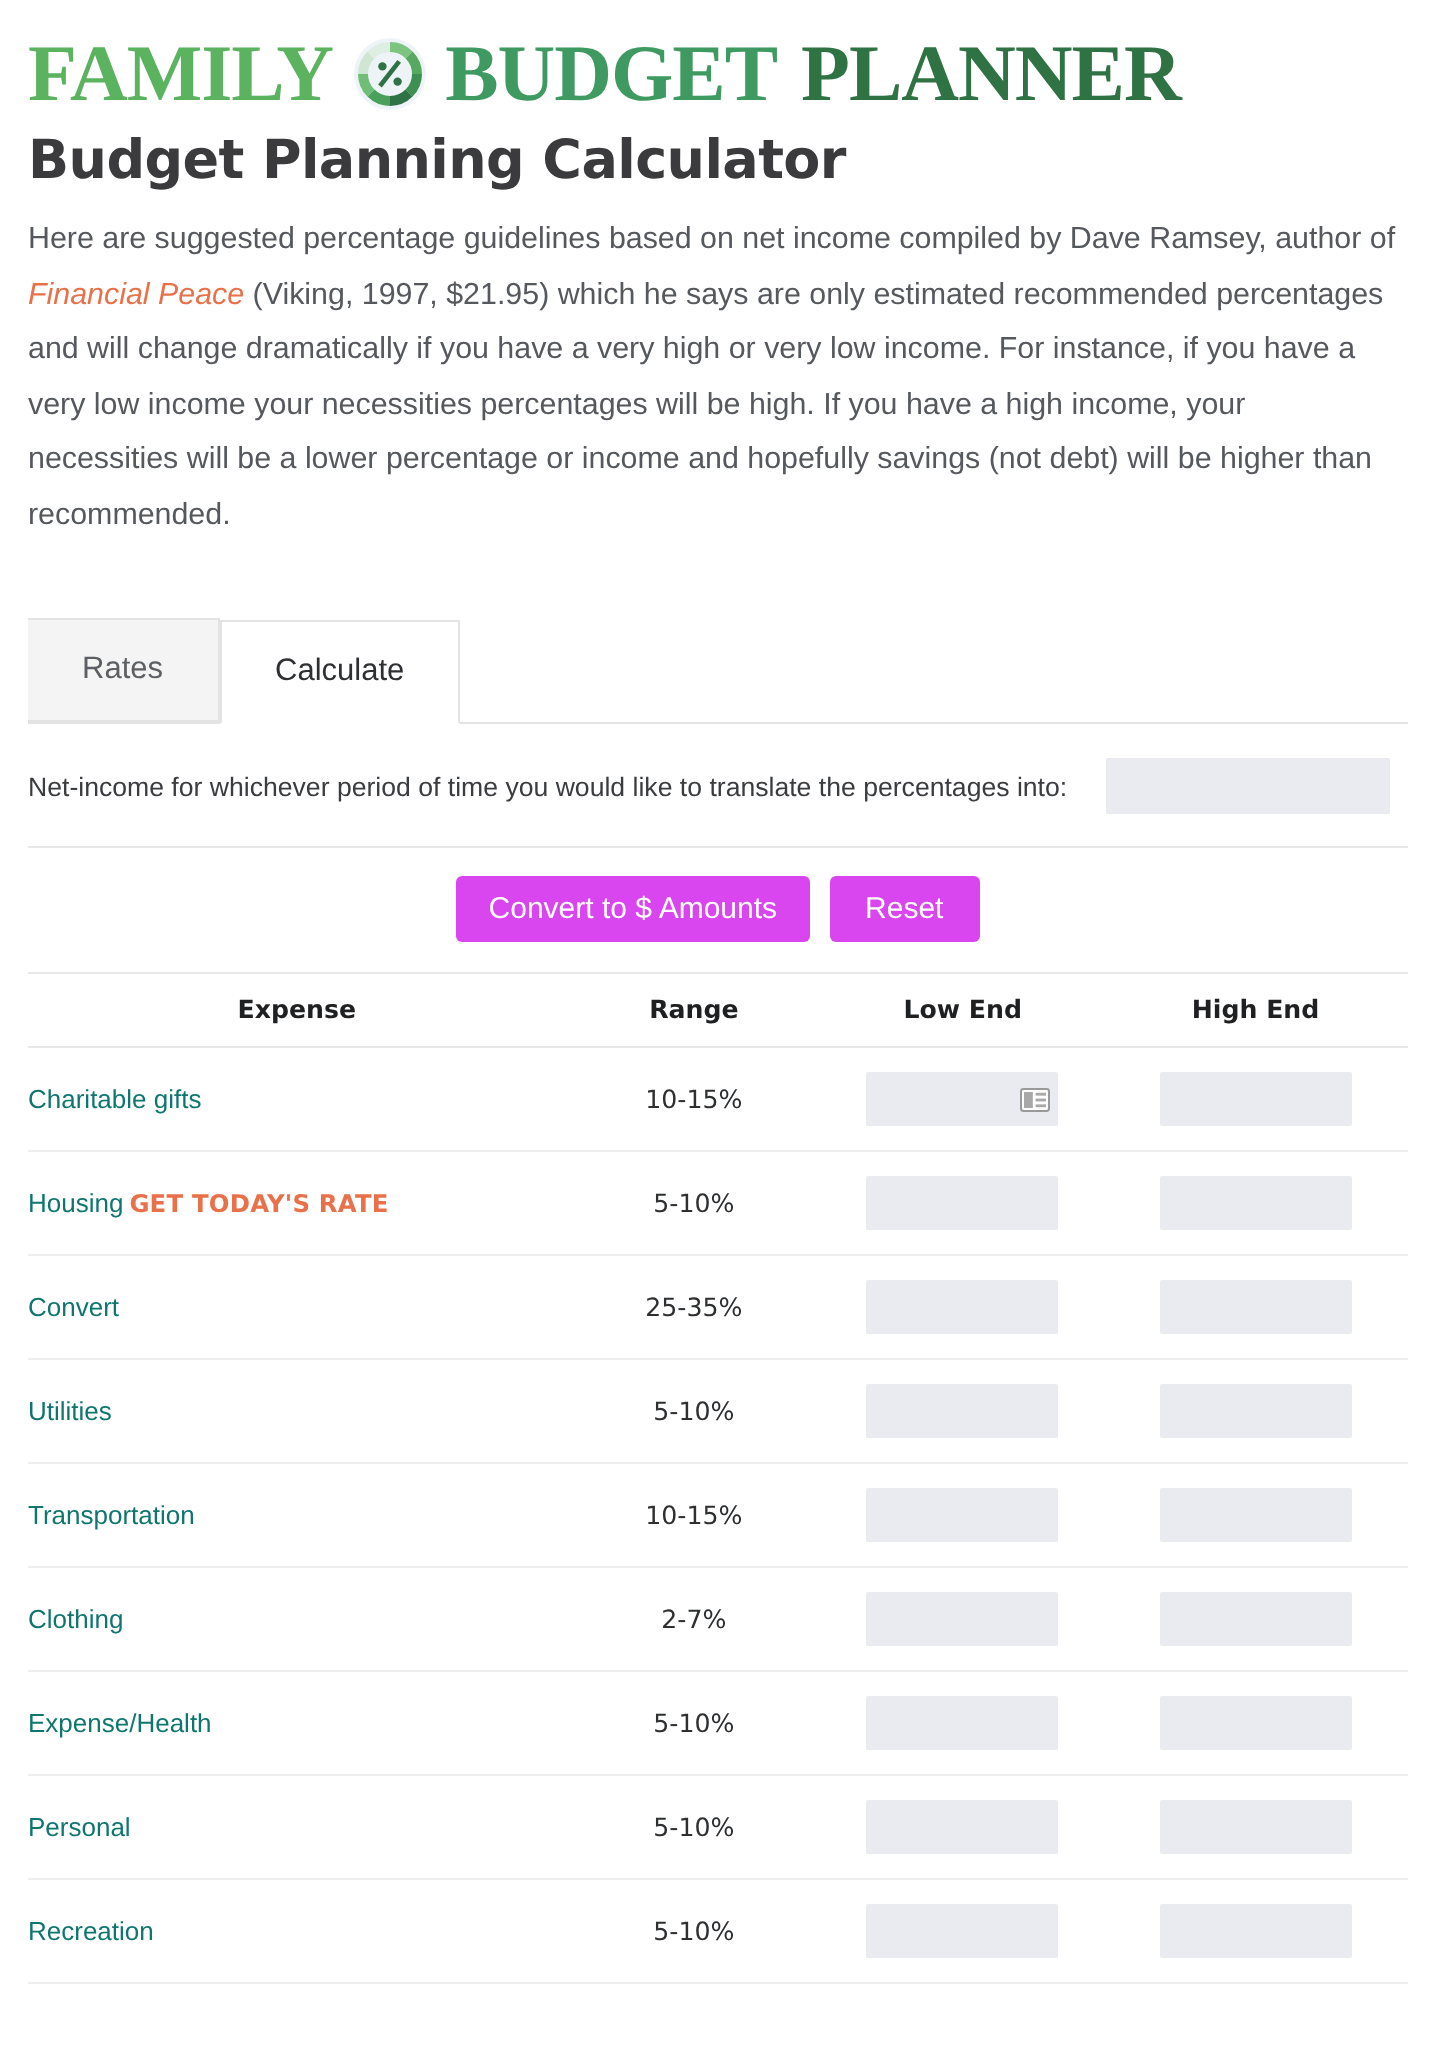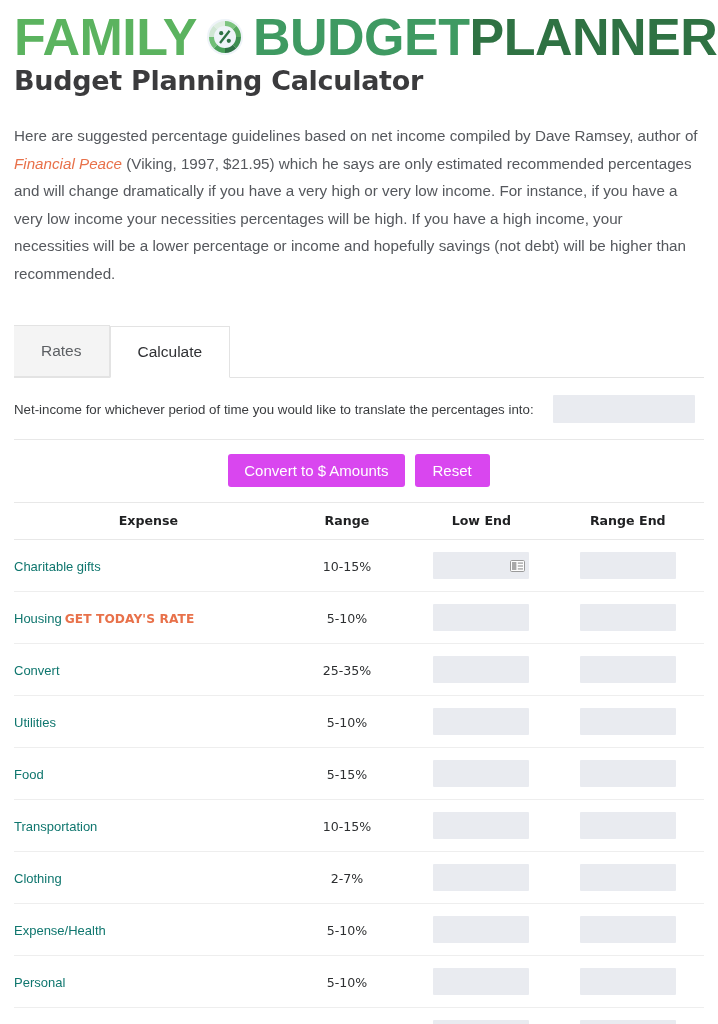--- a/index.html
+++ b/index.html
@@ -21,23 +21,23 @@
 
   
   .logo-wrap {
     padding-top: 16px;
     height: 58px;
     display: flex;
     align-items: center;
     white-space: nowrap;
   }
   .logo-word {
-    font-family: Liberation Sans, sans-serif;
+    font-family: Liberation Serif, serif;
     font-weight: bold;
-    font-size: 52px;
+    font-size: 40px;
     line-height: 40px;
     letter-spacing: -0.5px;
   }
   .logo-family { color: #5bb35f; }
   .logo-budget { color: #3f9a62; }
   .logo-planner { color: #2f7243; }
   .logo-gap { display: inline-block; width: 12px; }
 
   .logo-icon {
     width: 38px;
@@ -54,21 +54,21 @@
     font-weight: bold;
     font-size: 27px;
     line-height: 34px;
     color: #3b3b3d;
     margin-top: 6px;
     letter-spacing: -0.3px;
   }
 
   
   .intro {
-    margin-top: 24px;
+    margin-top: 8px;
     font-size: 15.2px;
     line-height: 27.5px;
     color: #55585d;
     max-width: 684px;
   }
   .intro-link {
     color: #e8714a;
     font-style: italic;
     text-decoration: none;
   }
@@ -258,21 +258,21 @@
     <button class="btn">Convert to $ Amounts</button>
     <button class="btn btn-reset">Reset</button>
   </div>
 
   <table class="bt">
     <thead>
       <tr>
         <th class="col-expense">Expense</th>
         <th class="col-range">Range</th>
         <th class="col-low">Low End</th>
-        <th class="col-high">Range End</th>
+        <th class="col-high">High End</th>
       </tr>
     </thead>
     <tbody id="tbody">
         <tr>
           <td class="col-expense"><span class="expense-name">Charitable gifts</span></td>
           <td class="col-range"><span class="range-val">10-15%</span></td>
           <td class="col-low"><span class="cell-inner"><input type="text" class="field amt-field" style=""><span class="autofill-icon">
                 <svg width="15" height="12" viewBox="0 0 15 12" xmlns="http://www.w3.org/2000/svg">
                   <rect x="0.5" y="0.5" width="14" height="11" rx="1.2" fill="#fdfdfd" stroke="#9a9a9a"></rect>
                   <rect x="2" y="2" width="4.4" height="8" fill="#a8a8a8"></rect>
@@ -295,26 +295,20 @@
           <td class="col-low"><span class="cell-inner"><input type="text" class="field amt-field" style=""></span></td>
           <td class="col-high"><span class="cell-inner"><input type="text" class="field amt-field" style=""></span></td>
         </tr>
         <tr>
           <td class="col-expense"><span class="expense-name">Utilities</span></td>
           <td class="col-range"><span class="range-val">5-10%</span></td>
           <td class="col-low"><span class="cell-inner"><input type="text" class="field amt-field" style=""></span></td>
           <td class="col-high"><span class="cell-inner"><input type="text" class="field amt-field" style=""></span></td>
         </tr>
         <tr>
-          <td class="col-expense"><span class="expense-name">Food</span></td>
-          <td class="col-range"><span class="range-val">5-15%</span></td>
-          <td class="col-low"><span class="cell-inner"><input type="text" class="field amt-field" style=""></span></td>
-          <td class="col-high"><span class="cell-inner"><input type="text" class="field amt-field" style=""></span></td>
-        </tr>
-        <tr>
           <td class="col-expense"><span class="expense-name">Transportation</span></td>
           <td class="col-range"><span class="range-val">10-15%</span></td>
           <td class="col-low"><span class="cell-inner"><input type="text" class="field amt-field" style=""></span></td>
           <td class="col-high"><span class="cell-inner"><input type="text" class="field amt-field" style=""></span></td>
         </tr>
         <tr>
           <td class="col-expense"><span class="expense-name">Clothing</span></td>
           <td class="col-range"><span class="range-val">2-7%</span></td>
           <td class="col-low"><span class="cell-inner"><input type="text" class="field amt-field" style=""></span></td>
           <td class="col-high"><span class="cell-inner"><input type="text" class="field amt-field" style=""></span></td>

